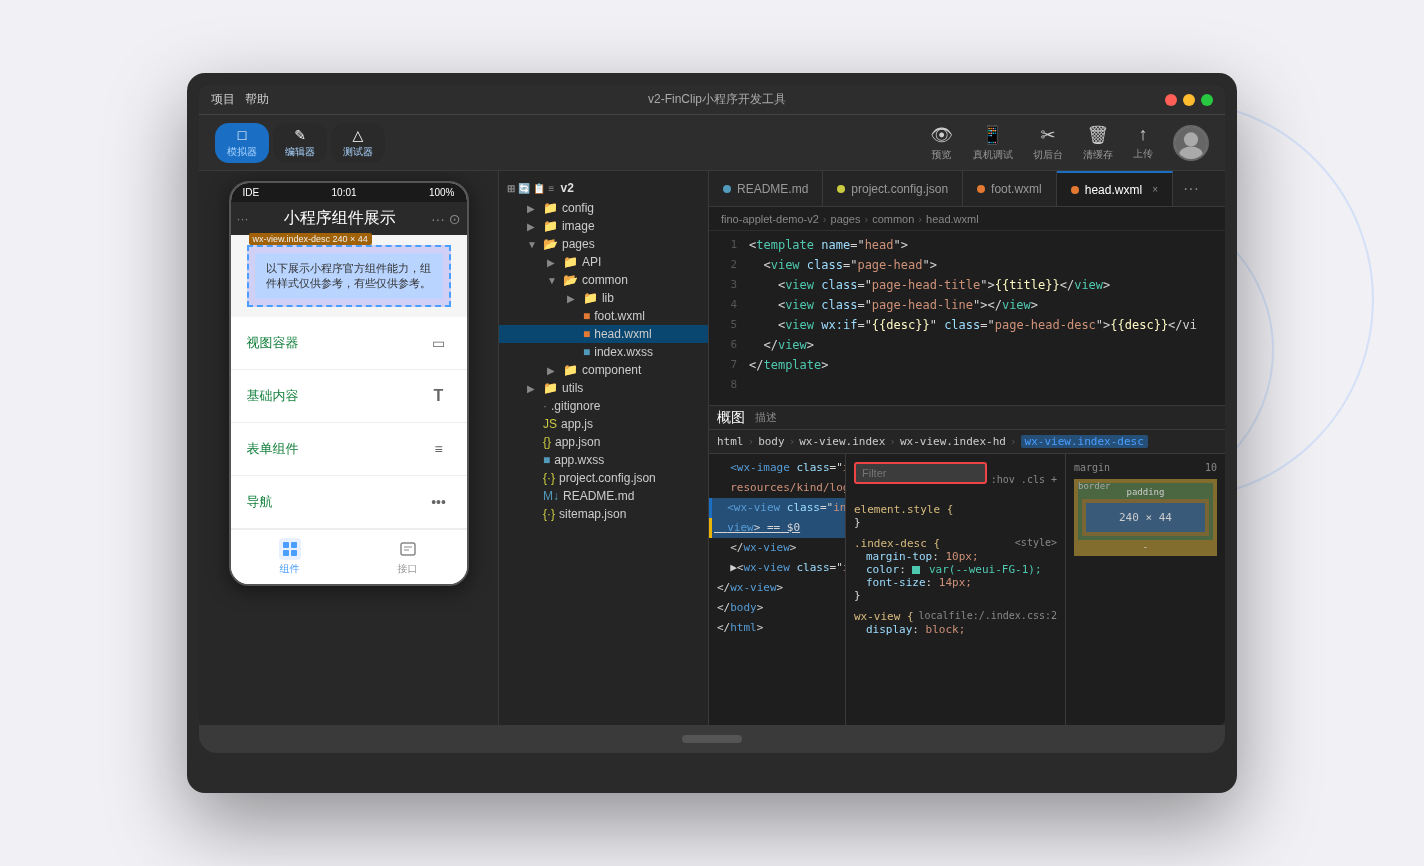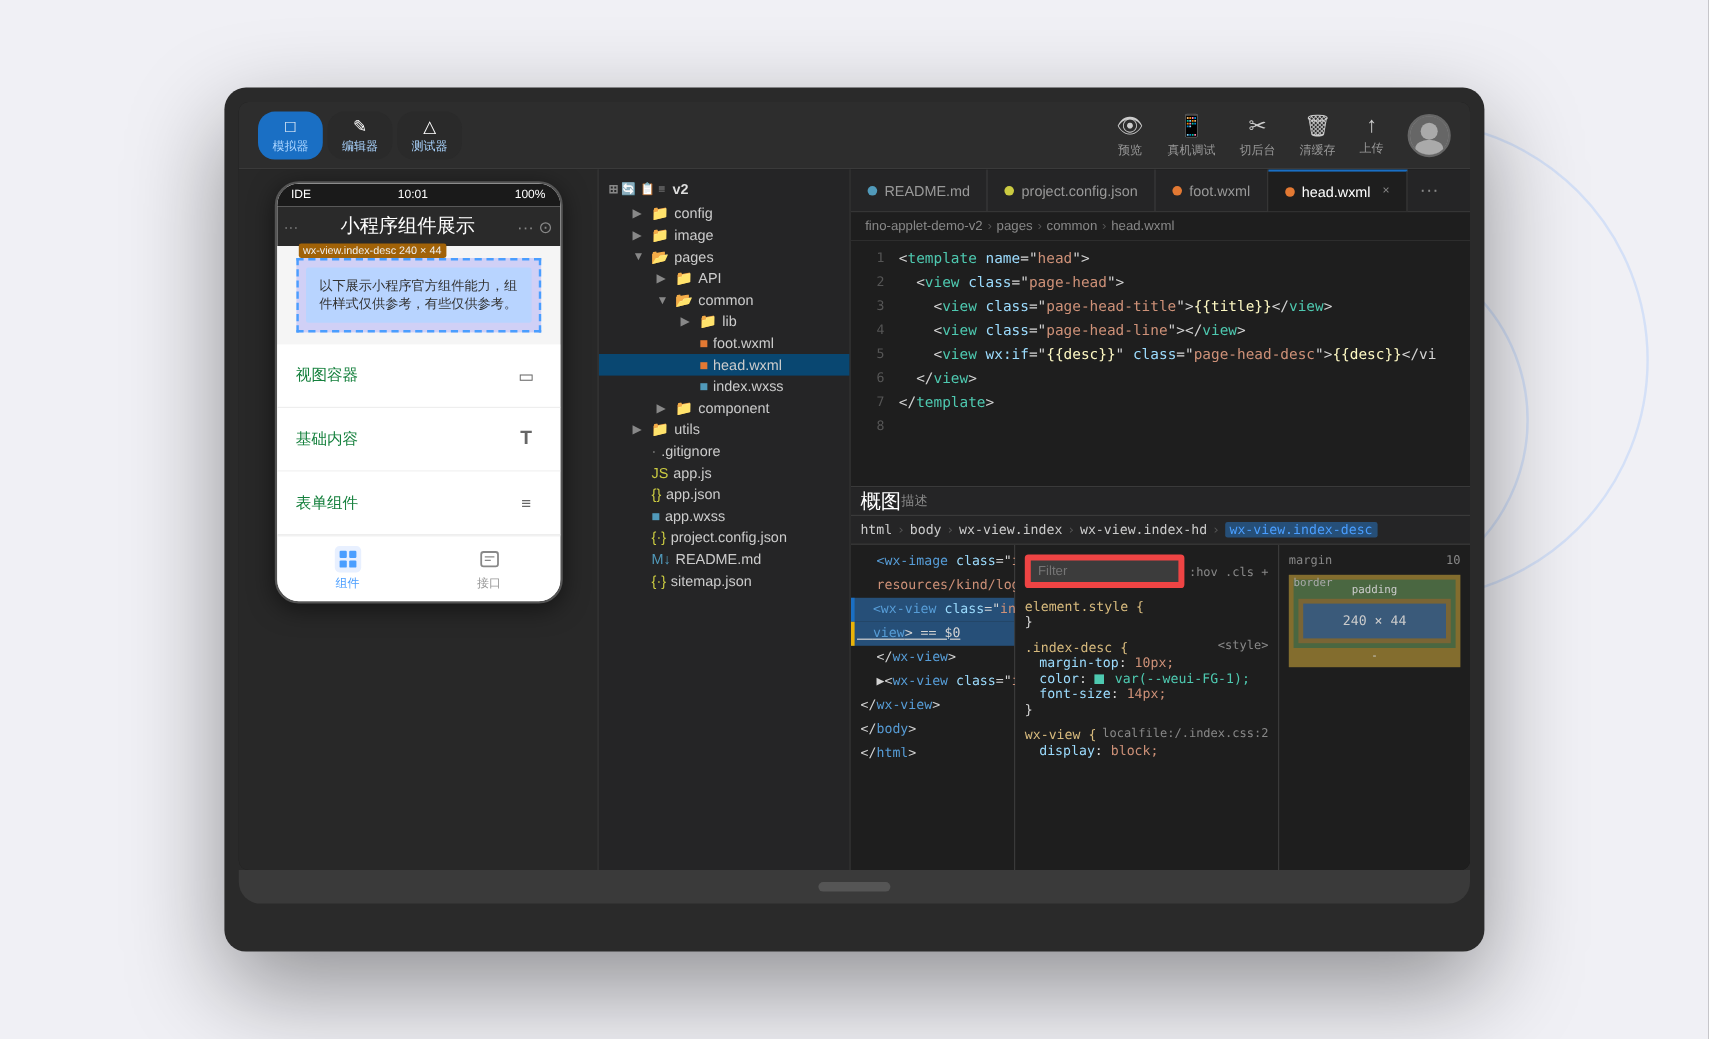--- a/index.html
+++ b/index.html
@@ -545,26 +545,26 @@
     .styles-left {
       flex: 1;
       overflow: auto;
       padding: 8px;
       font-family: 'Consolas', 'Monaco', monospace;
       font-size: 11px;
       color: #d4d4d4;
     }
     .styles-filter {
       background: #3c3c3c;
-      border: 5px solid #ef4444;
+      border: 2px solid #ef4444;
       color: #ccc;
       padding: 3px 6px;
       font-size: 11px;
       width: 100%;
-      margin-bottom: 3px;
+      margin-bottom: 13px;
       border-radius: 3px;
     }
     .styles-rule {
       margin-bottom: 8px;
     }
     .styles-selector {
       color: #d7ba7d;
     }
     .styles-prop { color: #9cdcfe; }
     .styles-colon { color: #d4d4d4; }
@@ -619,20 +619,32 @@
 
 <div class="bg-decoration">
   <div class="bg-circle bg-circle-1"></div>
   <div class="bg-circle bg-circle-2"></div>
   <div class="bg-circle bg-circle-3"></div>
 </div>
 
 <div class="laptop-outer">
   <div class="laptop-screen">
 
+    <div class="title-bar">
+      <div class="title-bar-left">
+        <span>项目</span>
+        <span>帮助</span>
+      </div>
+      <div class="title-bar-center">v2-FinClip小程序开发工具</div>
+      <div class="title-bar-right">
+        <div class="win-btn red"></div>
+        <div class="win-btn yellow"></div>
+        <div class="win-btn green"></div>
+      </div>
+    </div>
 
     <div class="toolbar">
       <div class="toolbar-mode-group">
         <button class="toolbar-mode-btn">
           <span class="icon-area">□</span>
           <span class="label">模拟器</span>
         </button>
         <button class="toolbar-mode-btn" style="background:#2a2a2a;">
           <span class="icon-area">✎</span>
           <span class="label">编辑器</span>
@@ -706,20 +718,24 @@
                 <span class="item-title">视图容器</span>
                 <span class="item-icon">▭</span>
               </div>
               <div class="phone-list-item">
                 <span class="item-title">基础内容</span>
                 <span class="item-icon" style="font-weight:bold;font-size:16px;">T</span>
               </div>
               <div class="phone-list-item">
                 <span class="item-title">表单组件</span>
                 <span class="item-icon">≡</span>
+              </div>
+              <div class="phone-list-item">
+                <span class="item-title">导航</span>
+                <span class="item-icon">•••</span>
               </div>
             </div>
 
             <div class="phone-bottom-nav">
               <div class="phone-nav-item active">
                 <div class="phone-nav-icon">
                   <svg width="18" height="18" viewBox="0 0 18 18">
                     <rect x="2" y="2" width="6" height="6" fill="#4a9eff" rx="1"></rect>
                     <rect x="10" y="2" width="6" height="6" fill="#4a9eff" rx="1"></rect>
                     <rect x="2" y="10" width="6" height="6" fill="#4a9eff" rx="1"></rect>
@@ -935,21 +951,21 @@
             </div>
             <div class="code-line">
               <span class="code-line-num">8</span>
               <span class="code-line-content"></span>
             </div>
           </div>
 
           <div class="devtools-panel">
 
             <div style="display:flex;align-items:center;padding:0 8px;height:24px;background:#252526;border-bottom:1px solid #3a3a3a;flex-shrink:0;">
-              <span style="font-size:17px;color:white;cursor:pointer;">概图</span>
+              <span style="font-size:14px;color:white;margin-right:10px;cursor:pointer;">概图</span>
               <span style="font-size:11px;color:#888;cursor:pointer;">描述</span>
             </div>
 
             <div class="element-path-bar">
               <span class="path-item">html</span>
               <span style="color:#555;">›</span>
               <span class="path-item">body</span>
               <span style="color:#555;">›</span>
               <span class="path-item">wx-view.index</span>
               <span style="color:#555;">›</span>

